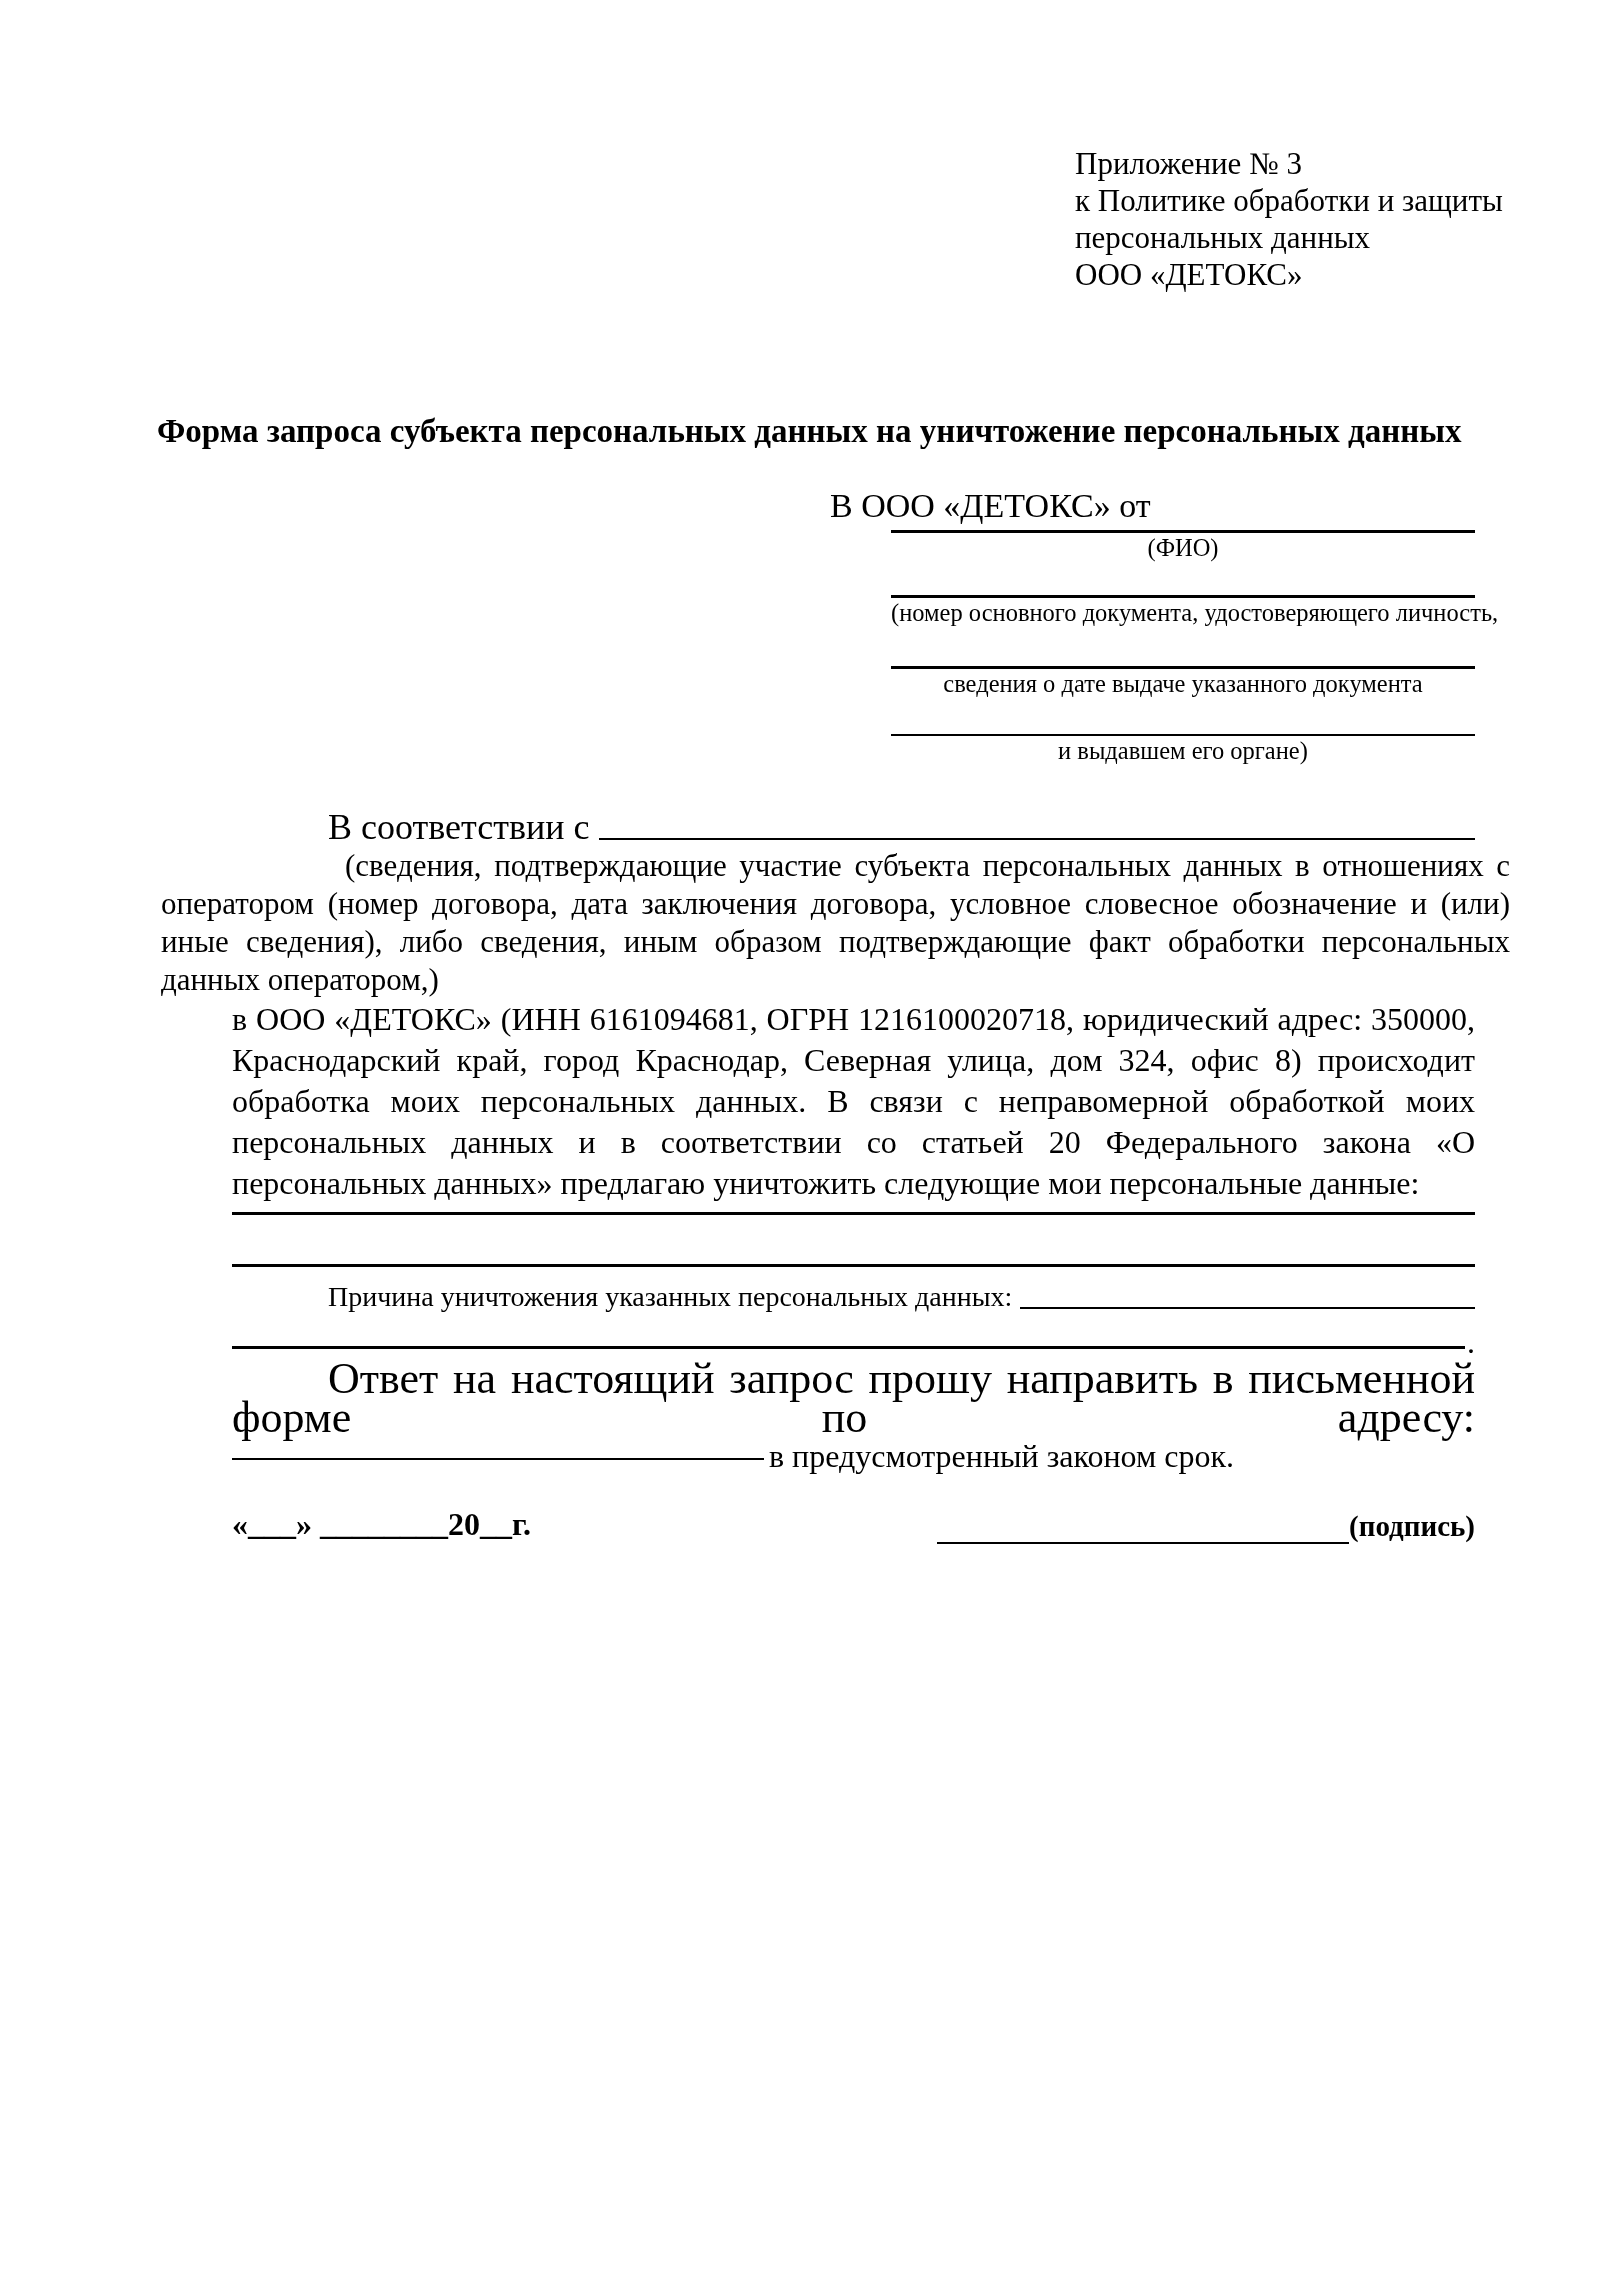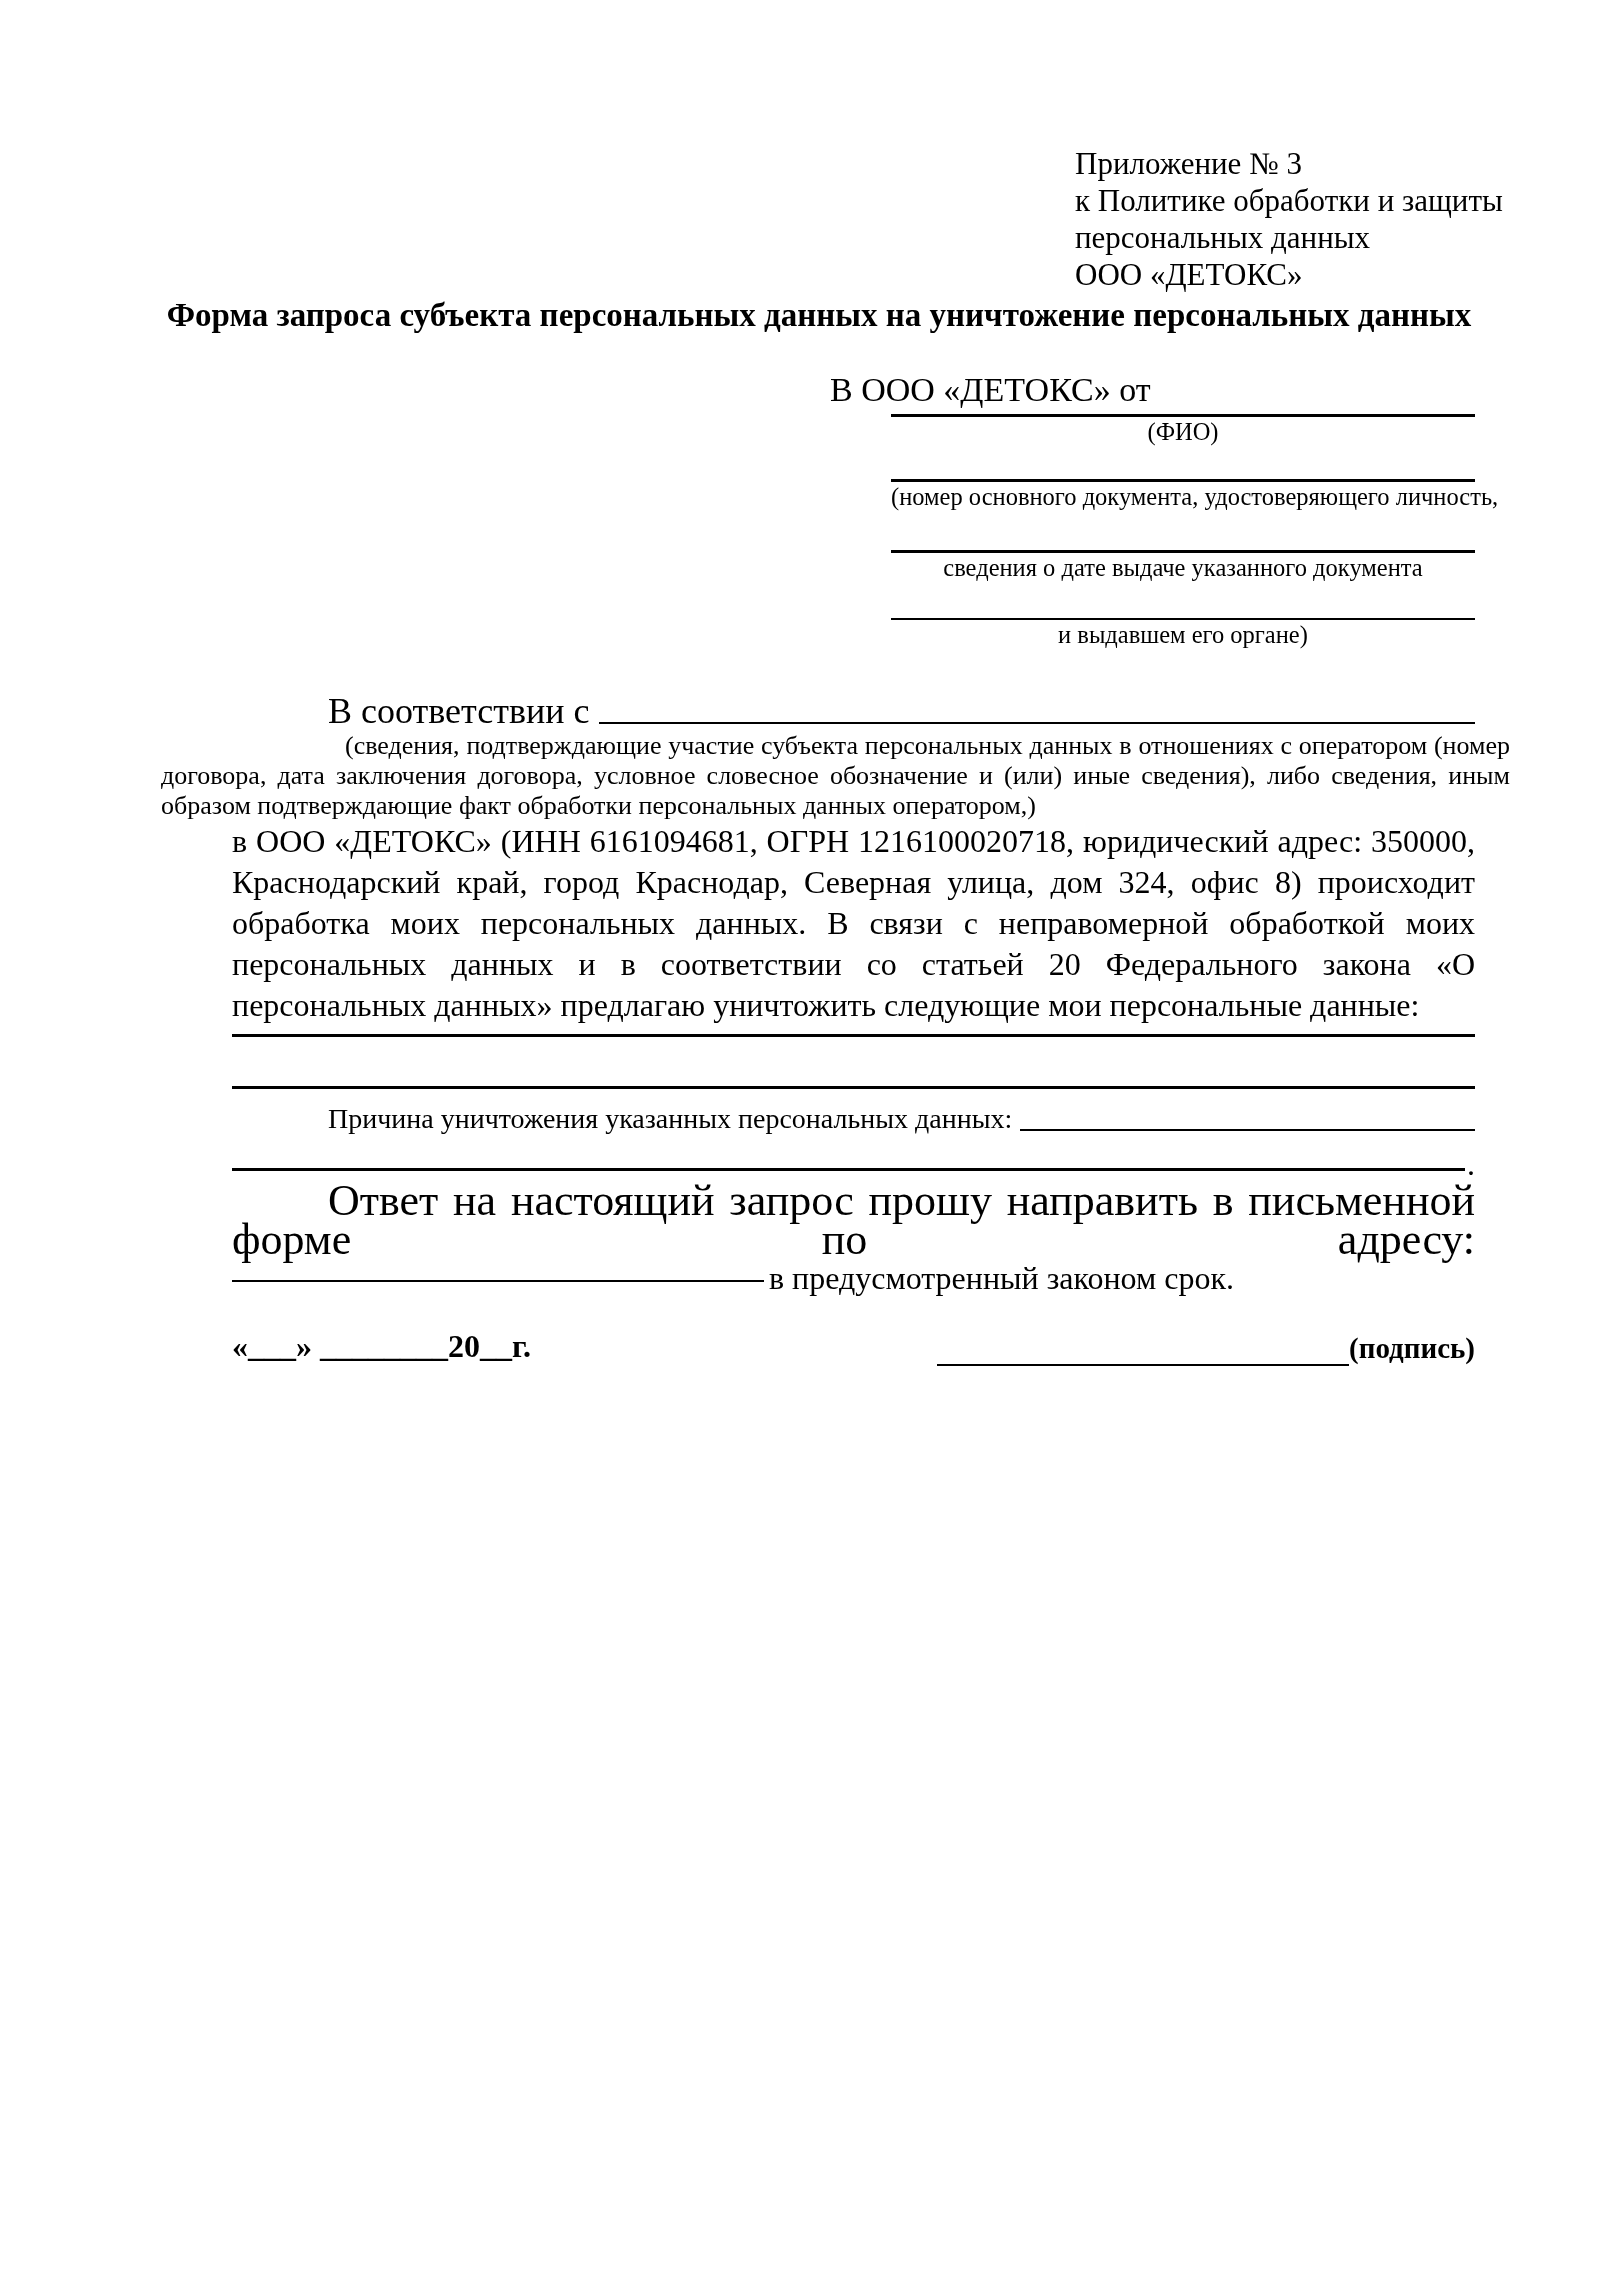--- a/index.html
+++ b/index.html
@@ -23,23 +23,24 @@
   .annex {
     margin-top: 145px;
     margin-left: 843px;
     font-size: 31px;
     line-height: 37px;
     white-space: nowrap;
   }
 
   
   .title {
+    margin-top: 116px;
     margin-left: -75px;
     margin-right: -5.9px;
-    text-align: center;
+    text-align: left;
     font-weight: bold;
     font-size: 33px;
     line-height: 45px;
   }
 
   
   .to-line {
     margin-top: 32px;
     margin-left: 598px;
     font-size: 34px;
@@ -64,22 +65,22 @@
   
   .accordance { margin-top: 43px; display: flex; font-size: 36px; line-height: 39px; }
   .accordance .label { padding-left: 96px; white-space: nowrap; }
   .accordance .fill { flex: 1; height: 30px; border-bottom: 2.9px solid #000; margin-left: 9.8px; }
 
   
   .note {
     margin-left: -71px;
     margin-right: -35px;
     text-indent: 184px;
-    font-size: 26px;
-    line-height: 30px;
+    font-size: 31px;
+    line-height: 38px;
     text-align: justify;
   }
 
   
   .statement {
     margin: 0;
     font-size: 32px;
     line-height: 41px;
     text-align: justify;
   }

